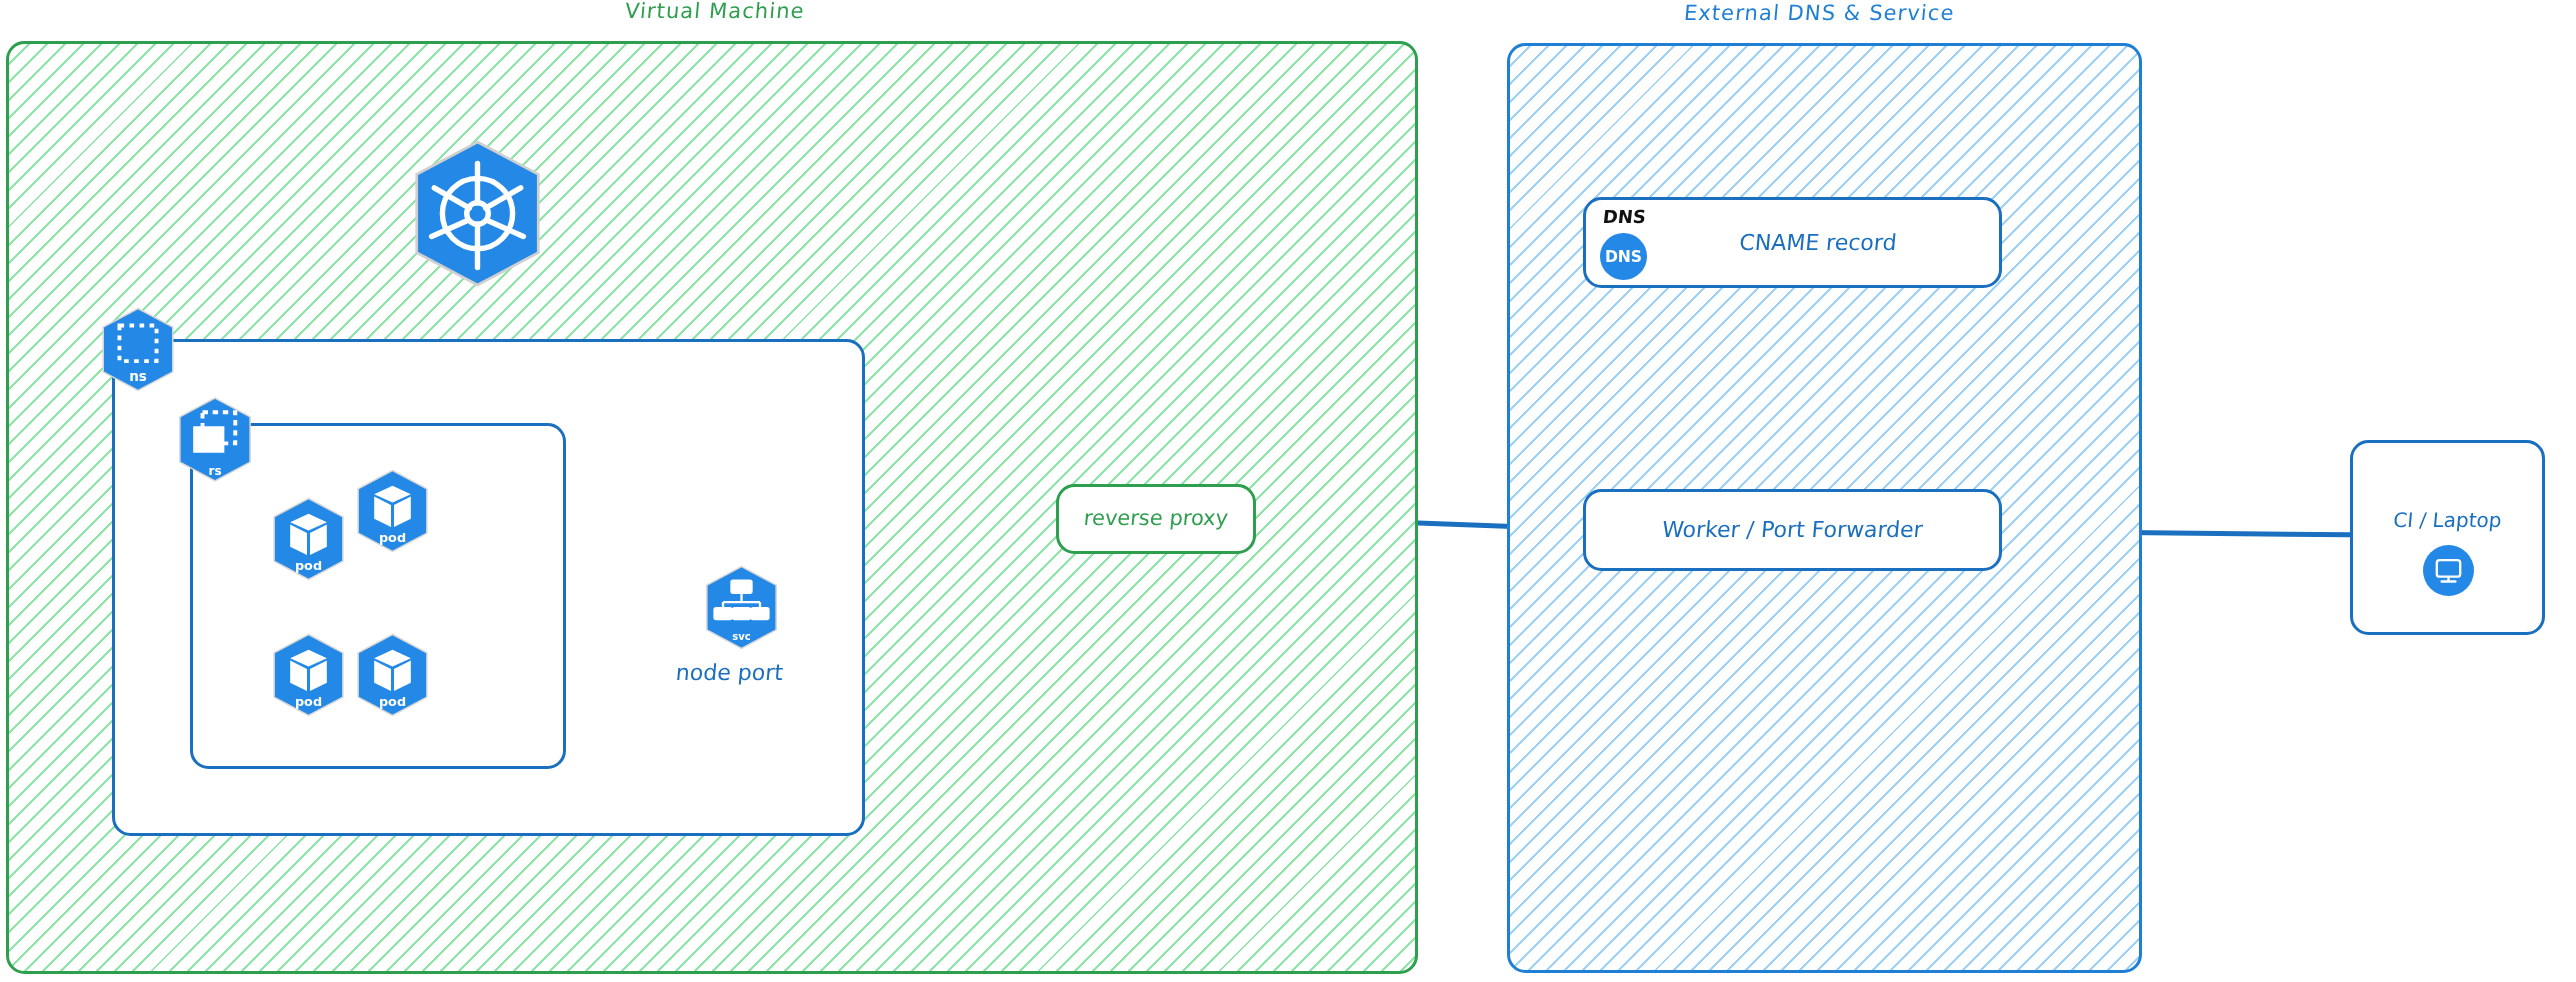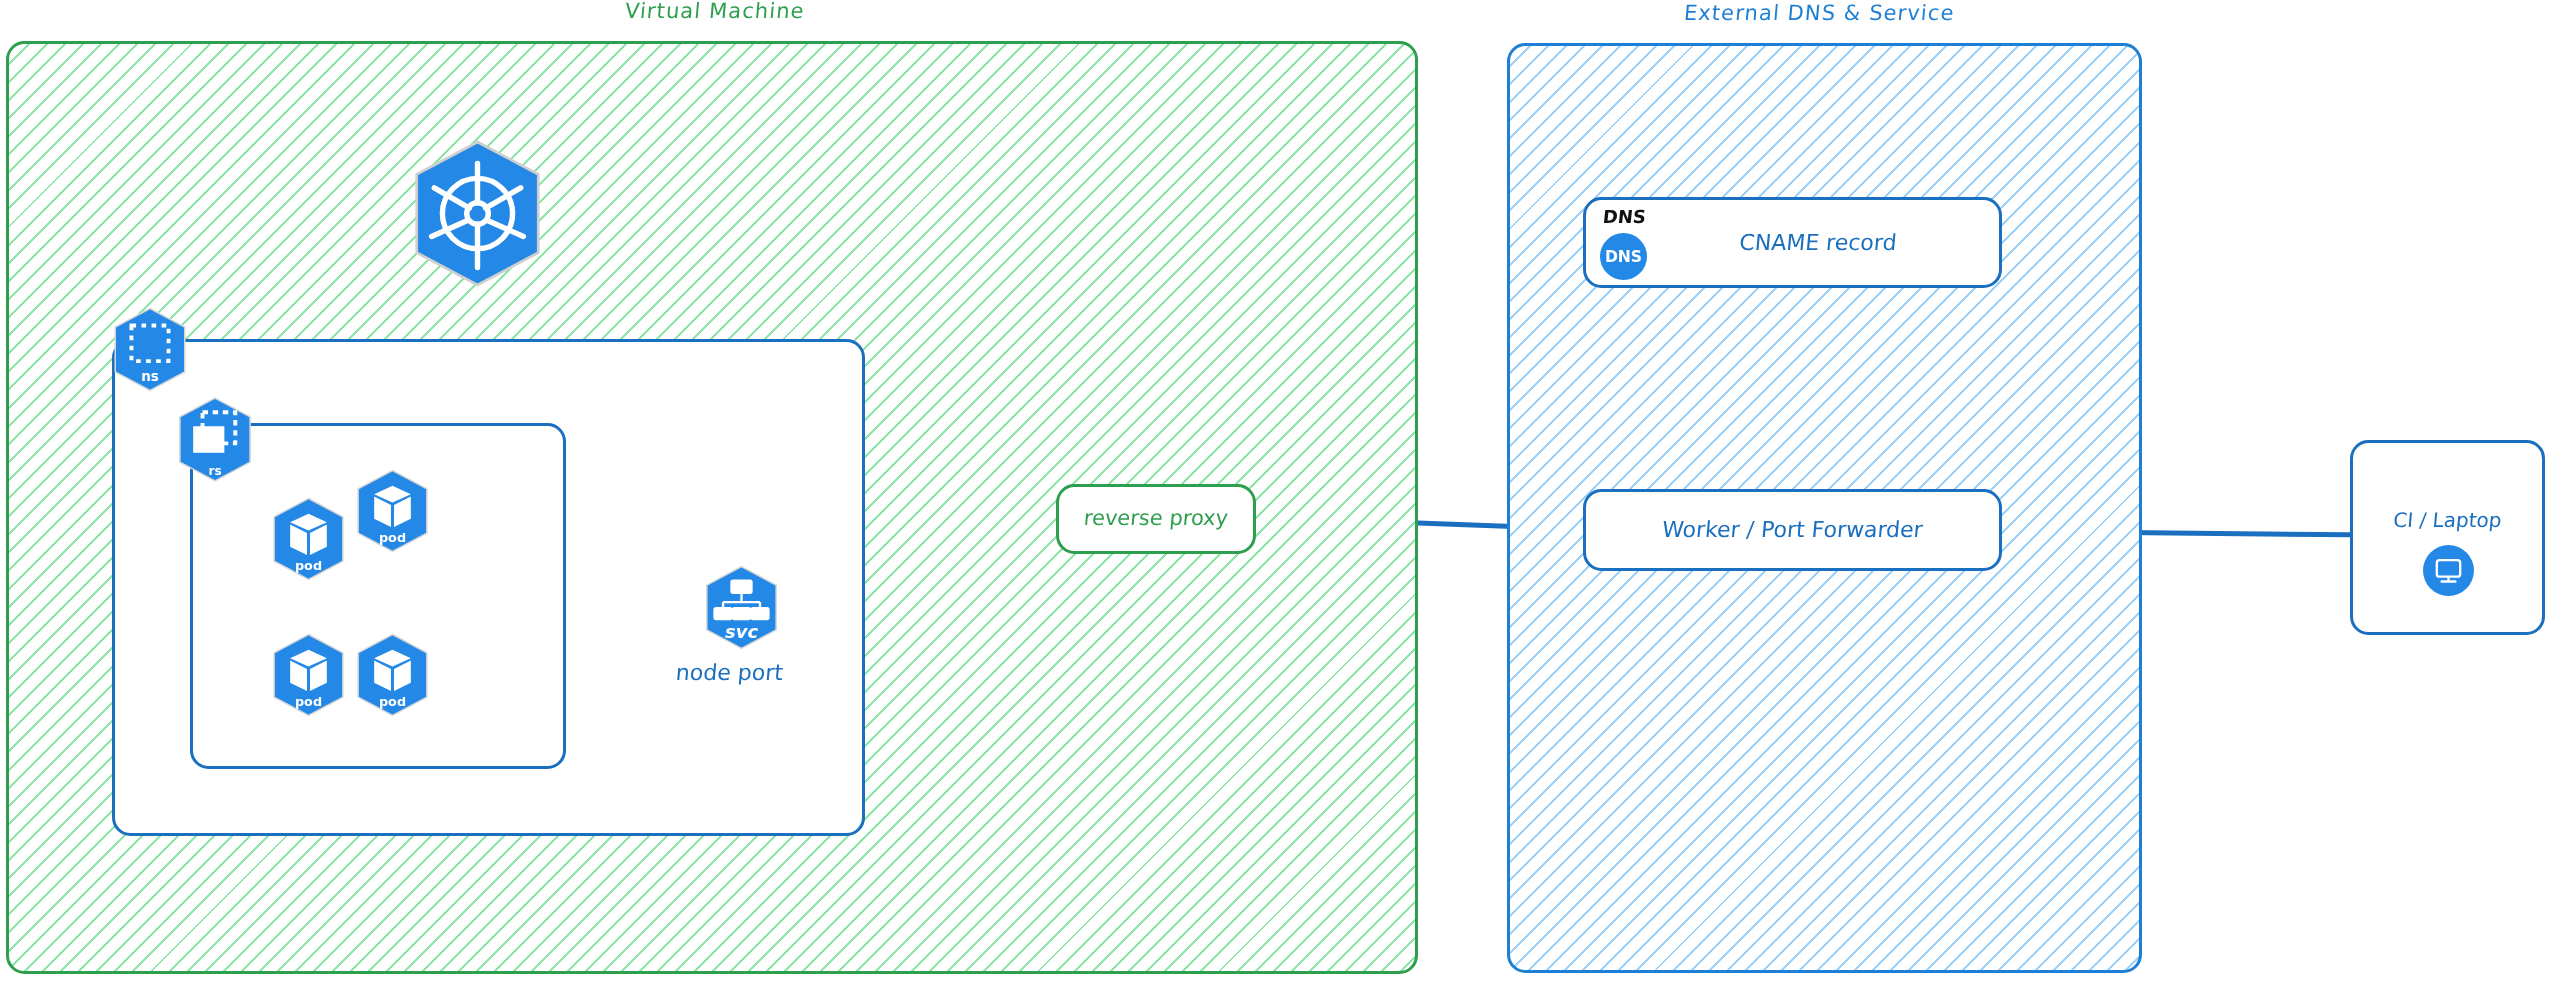--- a/index.html
+++ b/index.html
@@ -162,21 +162,21 @@
         <line x1="18" y1="36" x2="44" y2="51"></line>
         <line x1="82" y1="36" x2="56" y2="51"></line>
         <line x1="16" y1="72" x2="43" y2="60"></line>
         <line x1="84" y1="72" x2="57" y2="60"></line>
       </g>
     </svg>
   </div>
 
   <div class="box box-blue" style="left:112px; top:339px; width:753px; height:497px;"></div>
 
-  <div class="hex" style="left:111px; top:307px; width:78px; height:85px;">
+  <div class="hex" style="left:99px; top:307px; width:78px; height:85px;">
     <svg width="78" height="85" viewBox="0 0 100 110">
       <polygon points="50,2 95,26 95,84 50,108 5,84 5,26" fill="#2489e6" stroke="#d6d6d6" stroke-width="2"></polygon>
       <rect x="26" y="24" width="48" height="46" fill="none" stroke="#ffffff" stroke-width="5" stroke-dasharray="6 7"></rect>
     </svg>
     <span class="hex-cap" style="font-size:13.5px;">ns</span>
   </div>
 
   <div class="box box-blue" style="left:190px; top:423px; width:376px; height:346px;"></div>
 
   <div class="hex" style="left:176px; top:396px; width:78px; height:87px;">
@@ -243,21 +243,21 @@
         <rect x="37" y="20" width="26" height="16" rx="2"></rect>
         <line x1="50" y1="36" x2="50" y2="48"></line>
         <line x1="26" y1="48" x2="74" y2="48"></line>
         <line x1="26" y1="48" x2="26" y2="56"></line>
         <line x1="74" y1="48" x2="74" y2="56"></line>
         <rect x="15" y="56" width="22" height="14" rx="2"></rect>
         <rect x="39" y="56" width="22" height="14" rx="2"></rect>
         <rect x="63" y="56" width="22" height="14" rx="2"></rect>
       </g>
     </svg>
-    <span class="hex-cap" style="font-size:18px;font-style:italic;">svc</span>
+    <span class="hex-cap" style="font-size:10px;">svc</span>
   </div>
 
   <div class="caption" style="left:676px; top:660px; font-size:22px; transform:skewX(-5deg);">node port</div>
 
   <div class="box box-green" style="left:1056px; top:484px; width:200px; height:70px;"></div>
   <div class="box-label lbl-green" style="left:1056px; top:506px; width:200px; font-size:21px; transform:skewX(-5deg);">reverse proxy</div>
 
   <div class="group-title title-blue" style="left:1684px; top:1.4px;">External DNS &amp; Service</div>
 
   <div class="zone zone-dns" style="left:1507px; top:43px; width:635px; height:930px;"></div>

